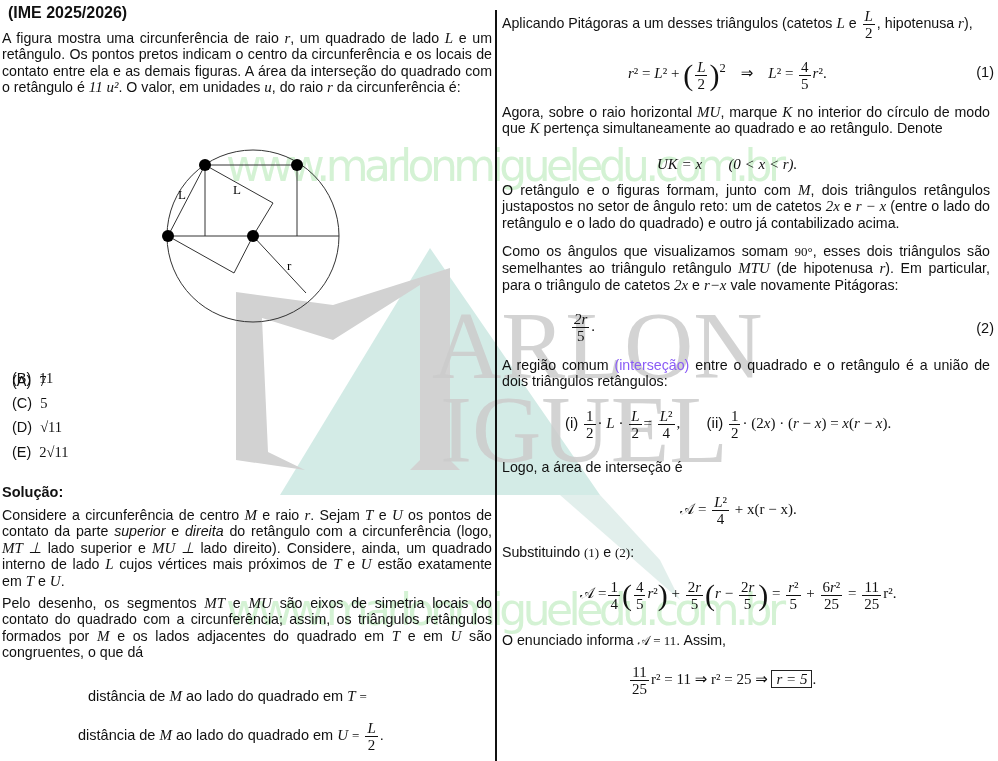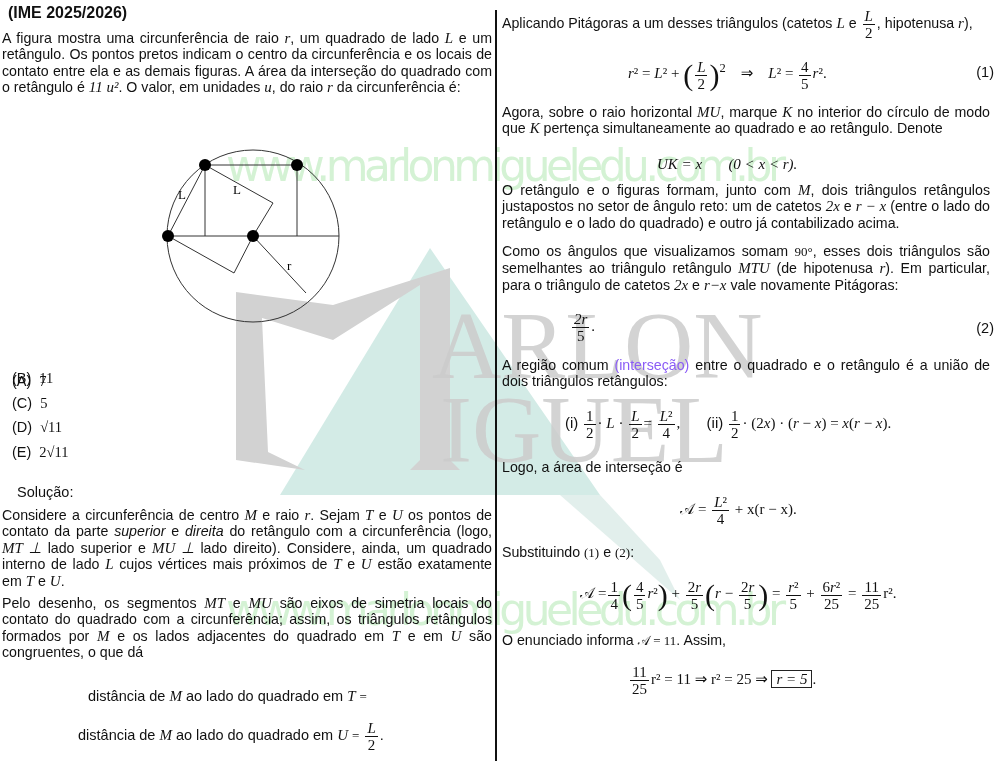--- a/index.html
+++ b/index.html
@@ -68,21 +68,21 @@
 </svg>
 
 <div>
   <div class="opt" style="top:345px;margin-top:28px;"><span>(A)</span><span class="val">7</span></div>
   <div class="opt" style="top:370px;"><span>(B)</span><span class="val">11</span></div>
   <div class="opt" style="top:395px;"><span>(C)</span><span class="val">5</span></div>
   <div class="opt" style="top:419px;"><span>(D)</span><span class="val">√11</span></div>
   <div class="opt" style="top:444px;"><span>(E)</span><span class="val">2√11</span></div>
 </div>
 
-<div class="col col-left" style="top:484px; font-weight:normal; font-size:14.5px;margin-left:15px;">Solução:</div>
+<div class="col col-left" style="top:484px; font-weight:bold; font-size:14.5px;">Solução:</div>
 
 <div class="col col-left" style="top:507px;">
   <p>
     <span>Considere a circunferência de centro </span><span class="m">M</span><span> e raio </span><span class="m">r</span><span>. Sejam </span><span class="m">T</span><span> e </span><span class="m">U</span><span> os pontos de contato da parte </span><i>superior</i><span> e </span><i>direita</i><span> do retângulo com a circunferência (logo, </span><span class="m">MT ⊥</span><span> lado superior e </span><span class="m">MU ⊥</span><span> lado direito). Considere, ainda, um quadrado interno de lado </span><span class="m">L</span><span> cujos vértices mais próximos de </span><span class="m">T</span><span> e </span><span class="m">U</span><span> estão exatamente em </span><span class="m">T</span><span> e </span><span class="m">U</span><span>.</span>
   </p>
 </div>
 
 <div class="col col-left" style="top:595px;">
   <p>
     <span>Pelo desenho, os segmentos </span><span class="m">MT</span><span> e </span><span class="m">MU</span><span> são eixos de simetria locais do contato do quadrado com a circunferência; assim, os triângulos retângulos formados por </span><span class="m">M</span><span> e os lados adjacentes do quadrado em </span><span class="m">T</span><span> e em </span><span class="m">U</span><span> são congruentes, o que dá</span>

